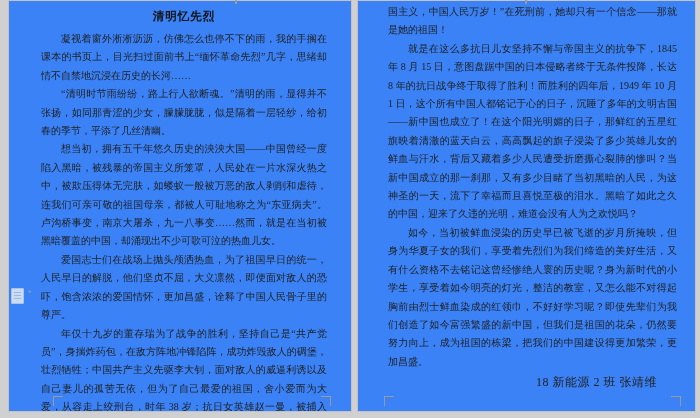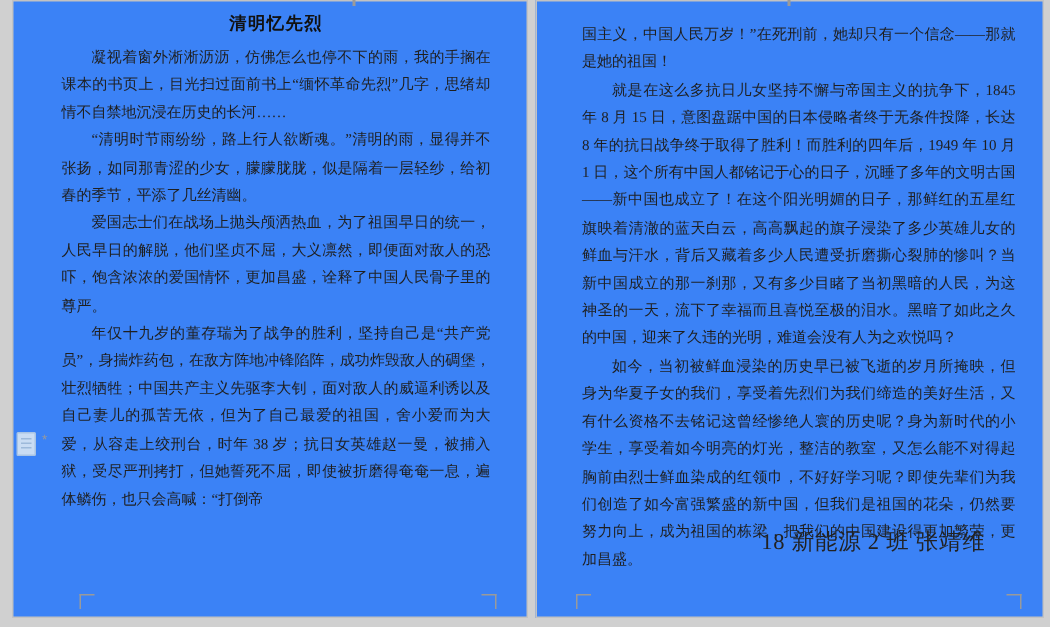--- a/index.html
+++ b/index.html
@@ -29,43 +29,43 @@
   .page-right { left: 357px; width: 339px; }
 
   .page-content {
     color: #1f1f1f;
     font-size: 10px;
     line-height: 18.4px;
     text-align: justify;
     text-justify: inter-ideograph;
   }
   .page-left  .page-content { padding: 5px 24px 0 32px; }
-  .page-right .page-content { padding: 14px 18px 0 30px; }
+  .page-right .page-content { padding: 2px 18px 0 30px; }
 
   h1.doc-title {
     font-size: 11.5px;
     font-weight: bold;
     text-align: center;
     margin: 0 0 4px 0;
     line-height: 20px;
     letter-spacing: 1px;
     color: #111;
   }
   p.para {
     margin: 0;
     text-indent: 2em;
     word-break: break-all;
   }
   p.para.no-indent { text-indent: 0; }
 
   .footer-line {
     position: absolute;
     right: 38px;
-    bottom: 40px;
-    font-size: 15px;
+    bottom: 20px;
+    font-size: 12px;
     color: #222;
     letter-spacing: 0.5px;
   }
 
   
   .crop {
     position: absolute;
     width: 9px;
     height: 9px;
     bottom: 5px;
@@ -129,20 +129,21 @@
 </head>
 <body>
 
 <div class="screen">
 
   <div class="page page-left">
     <div class="page-content">
       <h1 class="doc-title">清明忆先烈</h1>
       <p class="para">凝视着窗外淅淅沥沥，仿佛怎么也停不下的雨，我的手搁在课本的书页上，目光扫过面前书上“缅怀革命先烈”几字，思绪却情不自禁地沉浸在历史的长河……</p>
       <p class="para">“清明时节雨纷纷，路上行人欲断魂。”清明的雨，显得并不张扬，如同那青涩的少女，朦朦胧胧，似是隔着一层轻纱，给初春的季节，平添了几丝清幽。</p>
+      <p class="para">想当初，拥有五千年悠久历史的泱泱大国——中国曾经一度陷入黑暗，被残暴的帝国主义所笼罩，人民处在一片水深火热之中，被欺压得体无完肤，如蝼蚁一般被万恶的敌人剥削和虐待，连我们可亲可敬的祖国母亲，都被人可耻地称之为“东亚病夫”。卢沟桥事变，南京大屠杀，九一八事变……然而，就是在当初被黑暗覆盖的中国，却涌现出不少可歌可泣的热血儿女。</p>
       <p class="para">爱国志士们在战场上抛头颅洒热血，为了祖国早日的统一，人民早日的解脱，他们坚贞不屈，大义凛然，即便面对敌人的恐吓，饱含浓浓的爱国情怀，更加昌盛，诠释了中国人民骨子里的尊严。</p>
       <p class="para">年仅十九岁的董存瑞为了战争的胜利，坚持自己是“共产党员”，身揣炸药包，在敌方阵地冲锋陷阵，成功炸毁敌人的碉堡，壮烈牺牲；中国共产主义先驱李大钊，面对敌人的威逼利诱以及自己妻儿的孤苦无依，但为了自己最爱的祖国，舍小爱而为大爱，从容走上绞刑台，时年 38 岁；抗日女英雄赵一曼，被捕入狱，受尽严刑拷打，但她誓死不屈，即使被折磨得奄奄一息，遍体鳞伤，也只会高喊：“打倒帝</p>
     </div>
     <div class="crop bl"></div>
     <div class="crop br"></div>
   </div>
 
   <div class="page page-right">
     <div class="page-content">
       <p class="para no-indent">国主义，中国人民万岁！”在死刑前，她却只有一个信念——那就是她的祖国！</p>

